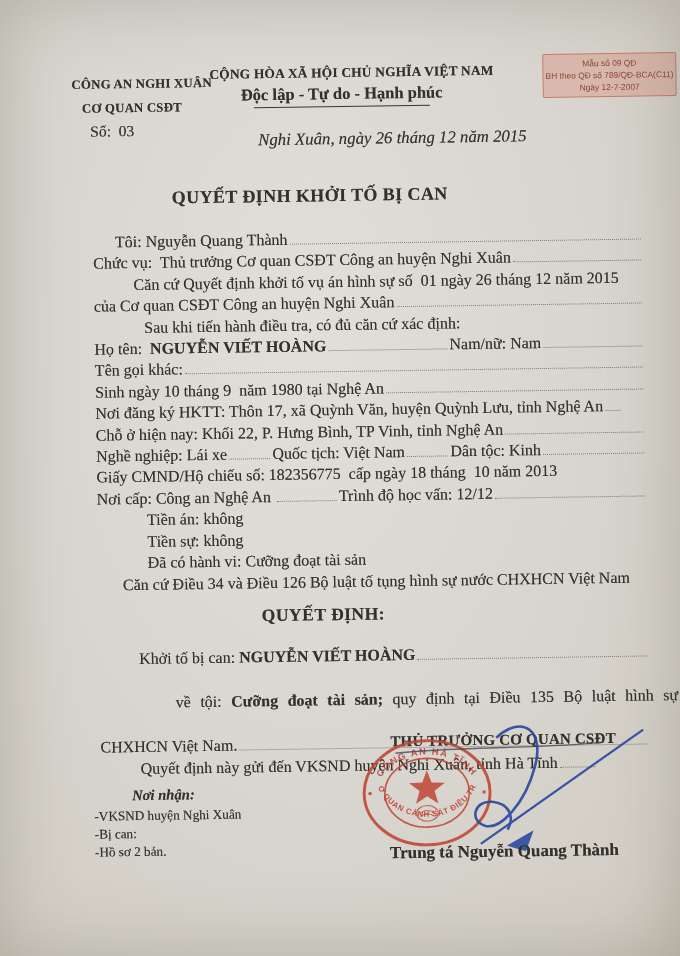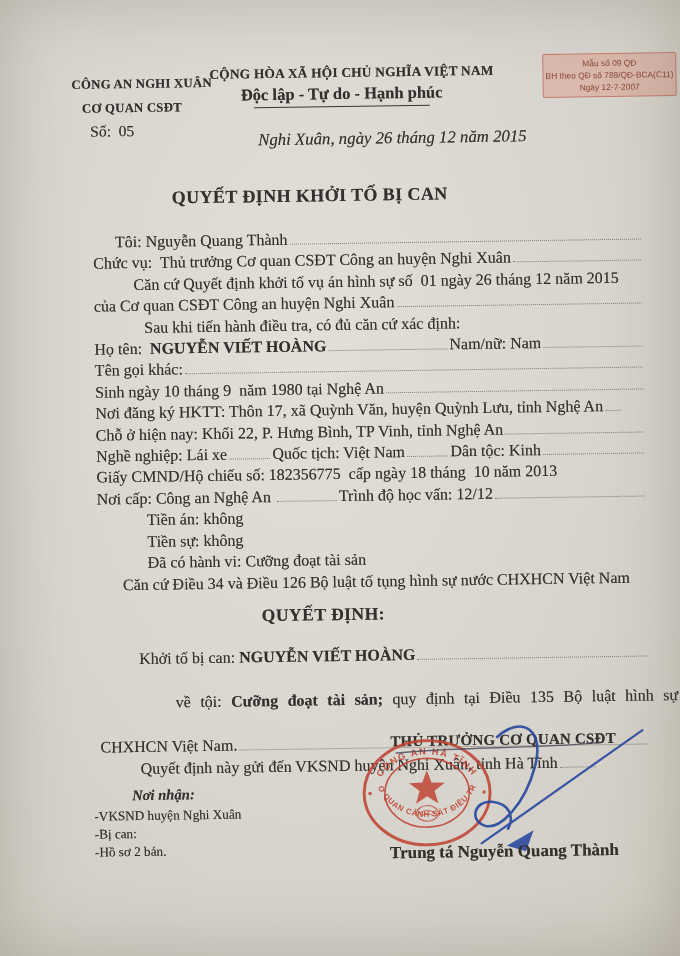--- a/index.html
+++ b/index.html
@@ -45,21 +45,21 @@
 </head>
 <body>
 
 <div class="sheet">
   <div class="tilt">
 
     <div class="abs hdr-left soft">
       <div>CÔNG AN NGHI XUÂN</div>
       <div class="l2">CƠ QUAN CSĐT</div>
     </div>
-    <div class="abs hdr-num soft">Số:  05</div>
+    <div class="abs hdr-num soft">Số:  03</div>
 
     <div class="abs hdr-center soft">
       <div class="n1">CỘNG HÒA XÃ HỘI CHỦ NGHĨA VIỆT NAM</div>
       <div class="n2">Độc lập - Tự do - Hạnh phúc</div>
       <div class="rule"></div>
     </div>
 
     <div class="abs form-box">
       <div>Mẫu số 09 QĐ</div>
       <div>BH theo QĐ số 789/QĐ-BCA(C11)</div>

